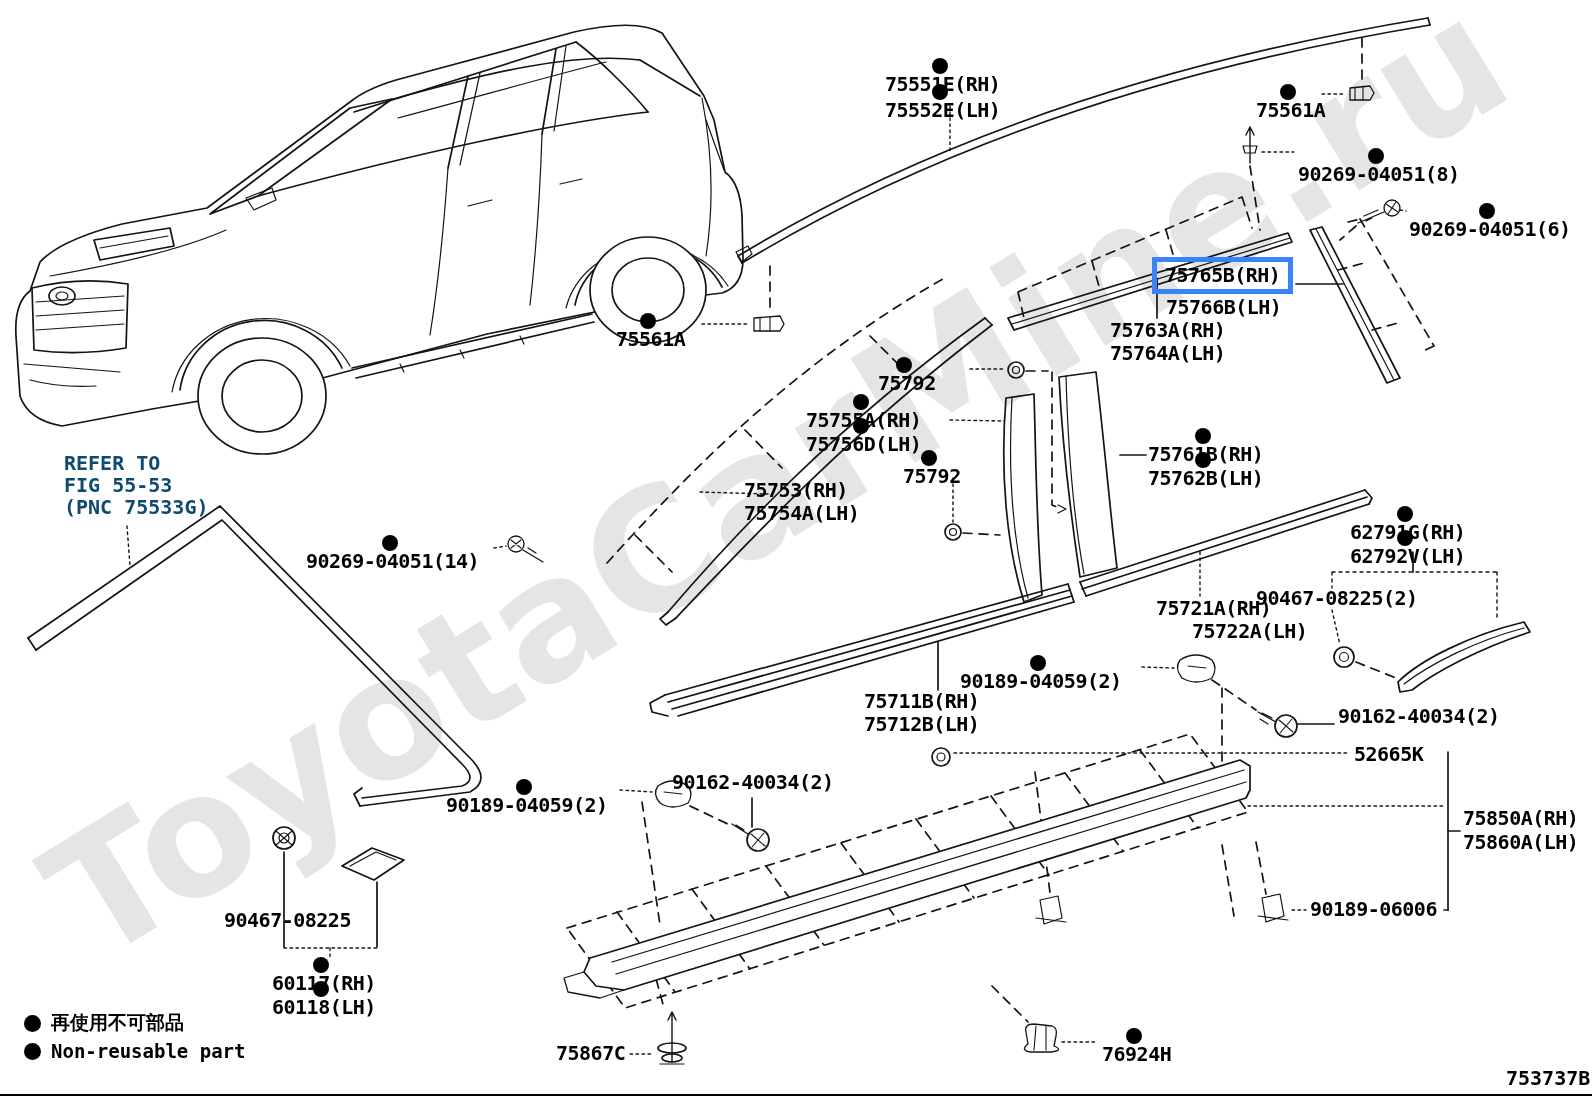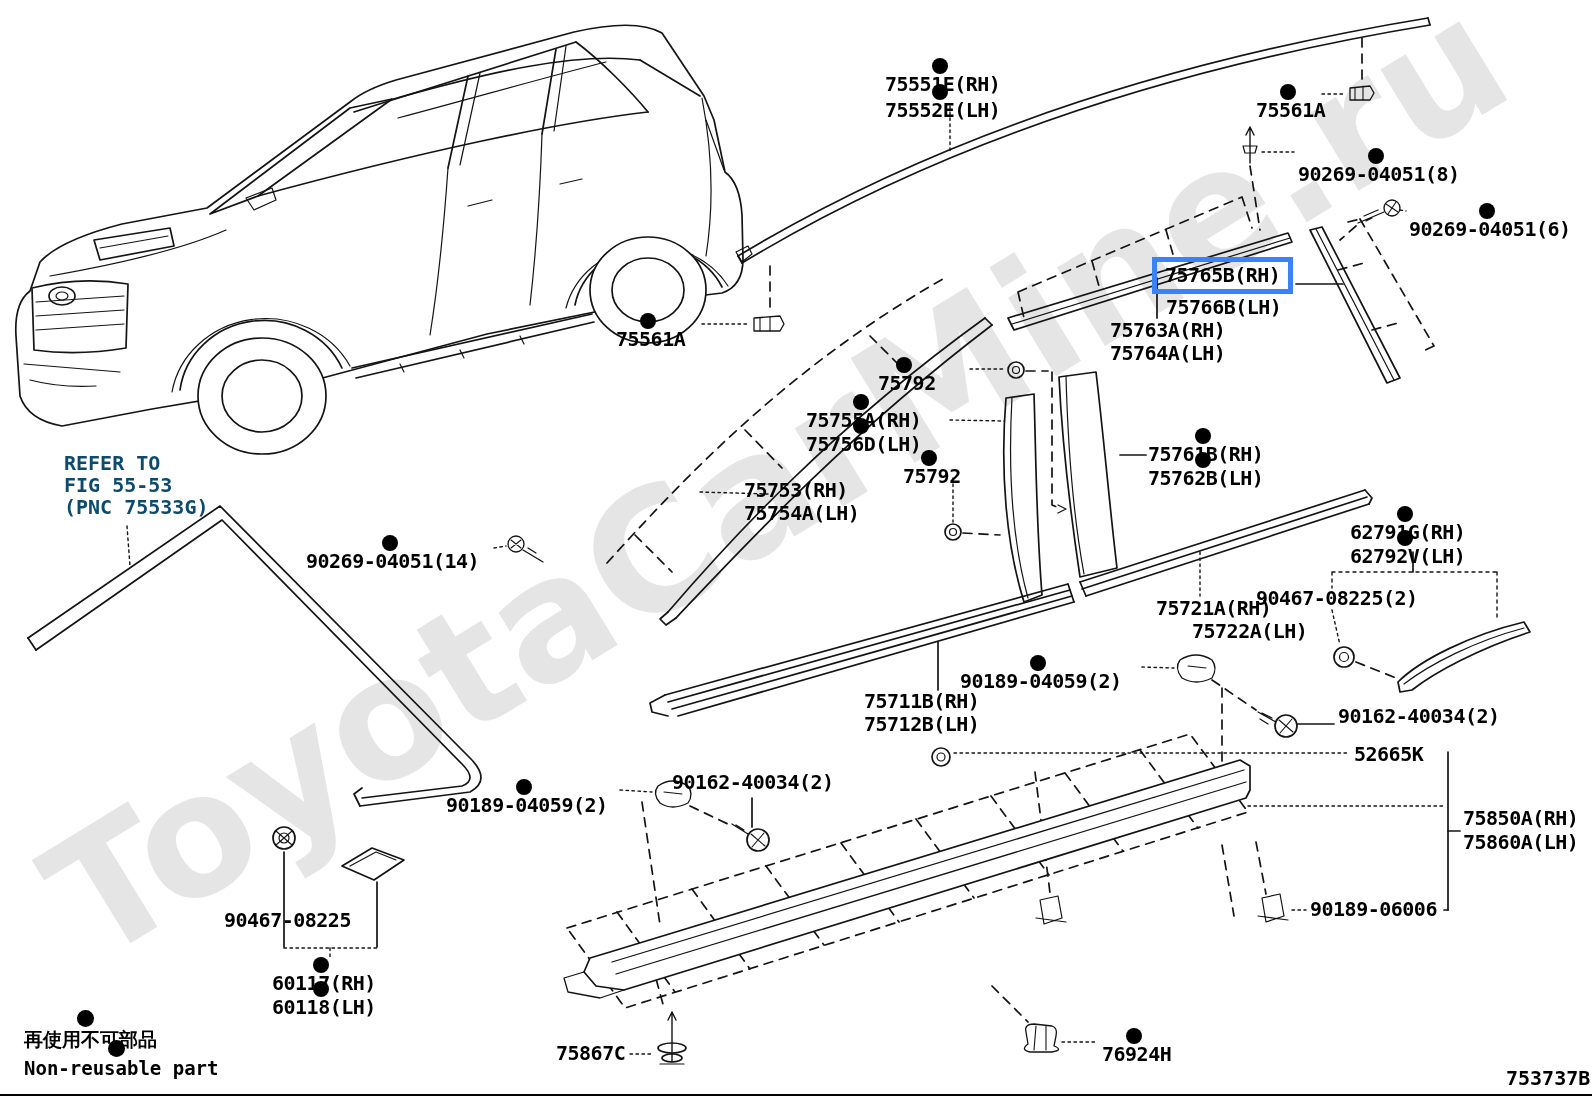--- a/index.html
+++ b/index.html
@@ -6,21 +6,21 @@
   .stage{position:relative;width:1592px;height:1099px;background:#fff;overflow:hidden;
          font-family:"DejaVu Sans Mono", monospace;}
   svg text{font-family:"DejaVu Sans", sans-serif;}
   .art{position:absolute;left:0;top:0;}
   .lbl{position:absolute;font:bold 20px "DejaVu Sans Mono", monospace;letter-spacing:-0.5px;
        color:#000;white-space:nowrap;display:flex;align-items:center;line-height:1;flex-direction:column;}
   .lbl .dot{width:16px;height:16px;border-radius:50%;background:#000;display:inline-block;
             margin-right:5px;flex:0 0 auto;}
   .lbl.hl{border:5px solid #3b82f6;padding:3px 8px 4px 8px;}
   .note{position:absolute;font:bold 20px "DejaVu Sans Mono", monospace;color:#0c4a6e;white-space:nowrap;}
-  .legend{position:absolute;display:flex;align-items:center;font:bold 19px "DejaVu Sans Mono", monospace;flex-direction:column;}
+  .legend{position:absolute;display:flex;align-items:center;font:bold 19px "DejaVu Sans Mono", monospace;}
   .legend .dot{width:17px;height:17px;border-radius:50%;background:#000;margin-right:10px;}
   .code{position:absolute;font:bold 20px "DejaVu Sans Mono", monospace;color:#000;}
   .bottom-rule{position:absolute;left:0;right:0;top:1094px;height:2px;background:#000;}
 </style>
 </head>
 <body>
 
 <div class="stage">
 
 <svg class="art" width="1592" height="1099" viewBox="0 0 1592 1099">

